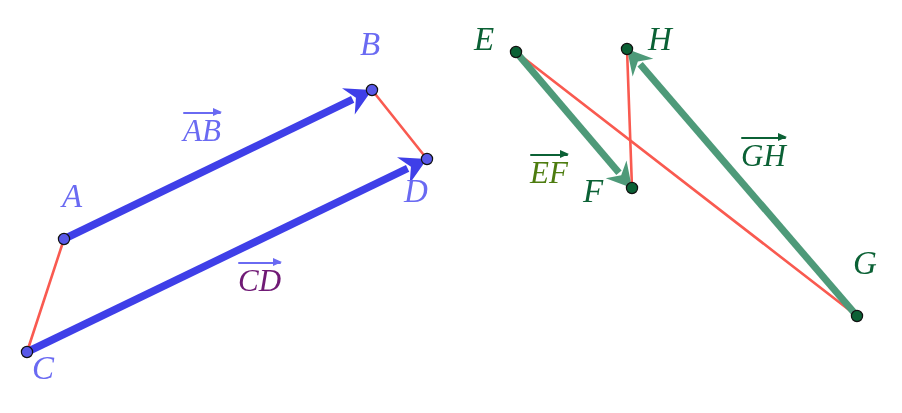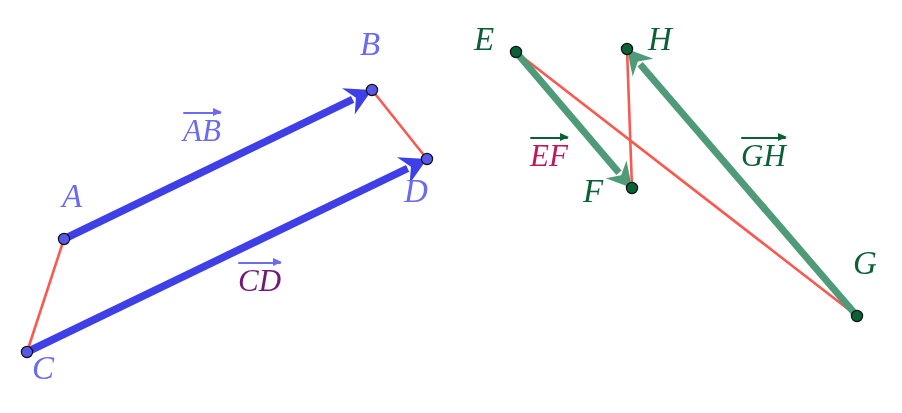--- a/index.html
+++ b/index.html
@@ -107,16 +107,16 @@
       <div class="pt-label" style="left: 62px; top: 180px; color: rgb(106, 106, 242);">A</div>
       <div class="pt-label" style="left: 360px; top: 28px; color: rgb(106, 106, 242);">B</div>
       <div class="pt-label" style="left: 32px; top: 352px; color: rgb(106, 106, 242);">C</div>
       <div class="pt-label" style="left: 404px; top: 175px; color: rgb(106, 106, 242);">D</div>
       <div class="pt-label" style="left: 474px; top: 23px; color: rgb(11, 97, 53);">E</div>
       <div class="pt-label" style="left: 583px; top: 175px; color: rgb(11, 97, 53);">F</div>
       <div class="pt-label" style="left: 853px; top: 247px; color: rgb(11, 97, 53);">G</div>
       <div class="pt-label" style="left: 648px; top: 23px; color: rgb(11, 97, 53);">H</div>
       <div class="vec-label" style="left: 183px; top: 112px; color: rgb(106, 106, 242);"><span class="inner"><span class="bar" style="background: rgb(106, 106, 242);"></span><span class="tip" style="border-left: 9px solid rgb(106, 106, 242);"></span><span>AB</span></span></div>
       <div class="vec-label" style="left: 238px; top: 262px; color: #701a75;"><span class="inner"><span class="bar" style="background: rgb(106, 106, 242);"></span><span class="tip" style="border-left: 9px solid rgb(106, 106, 242);"></span><span>CD</span></span></div>
-      <div class="vec-label" style="left: 530px; top: 137px; color: #be185d;"><span class="inner"><span class="bar" style="background: rgb(11, 97, 53);"></span><span class="tip" style="border-left: 9px solid rgb(11, 97, 53);"></span><span>EF</span></span></div>
+      <div class="vec-label" style="left: 530px; top: 154px; color: #4d7c0f;"><span class="inner"><span class="bar" style="background: rgb(11, 97, 53);"></span><span class="tip" style="border-left: 9px solid rgb(11, 97, 53);"></span><span>EF</span></span></div>
       <div class="vec-label" style="left: 741px; top: 137px; color: rgb(11, 97, 53); text-align: center;"><span class="inner"><span class="bar" style="background: rgb(11, 97, 53);"></span><span class="tip" style="border-left: 9px solid rgb(11, 97, 53);"></span><span>GH</span></span></div>
     </div>
 </div>
 
 </body></html>

